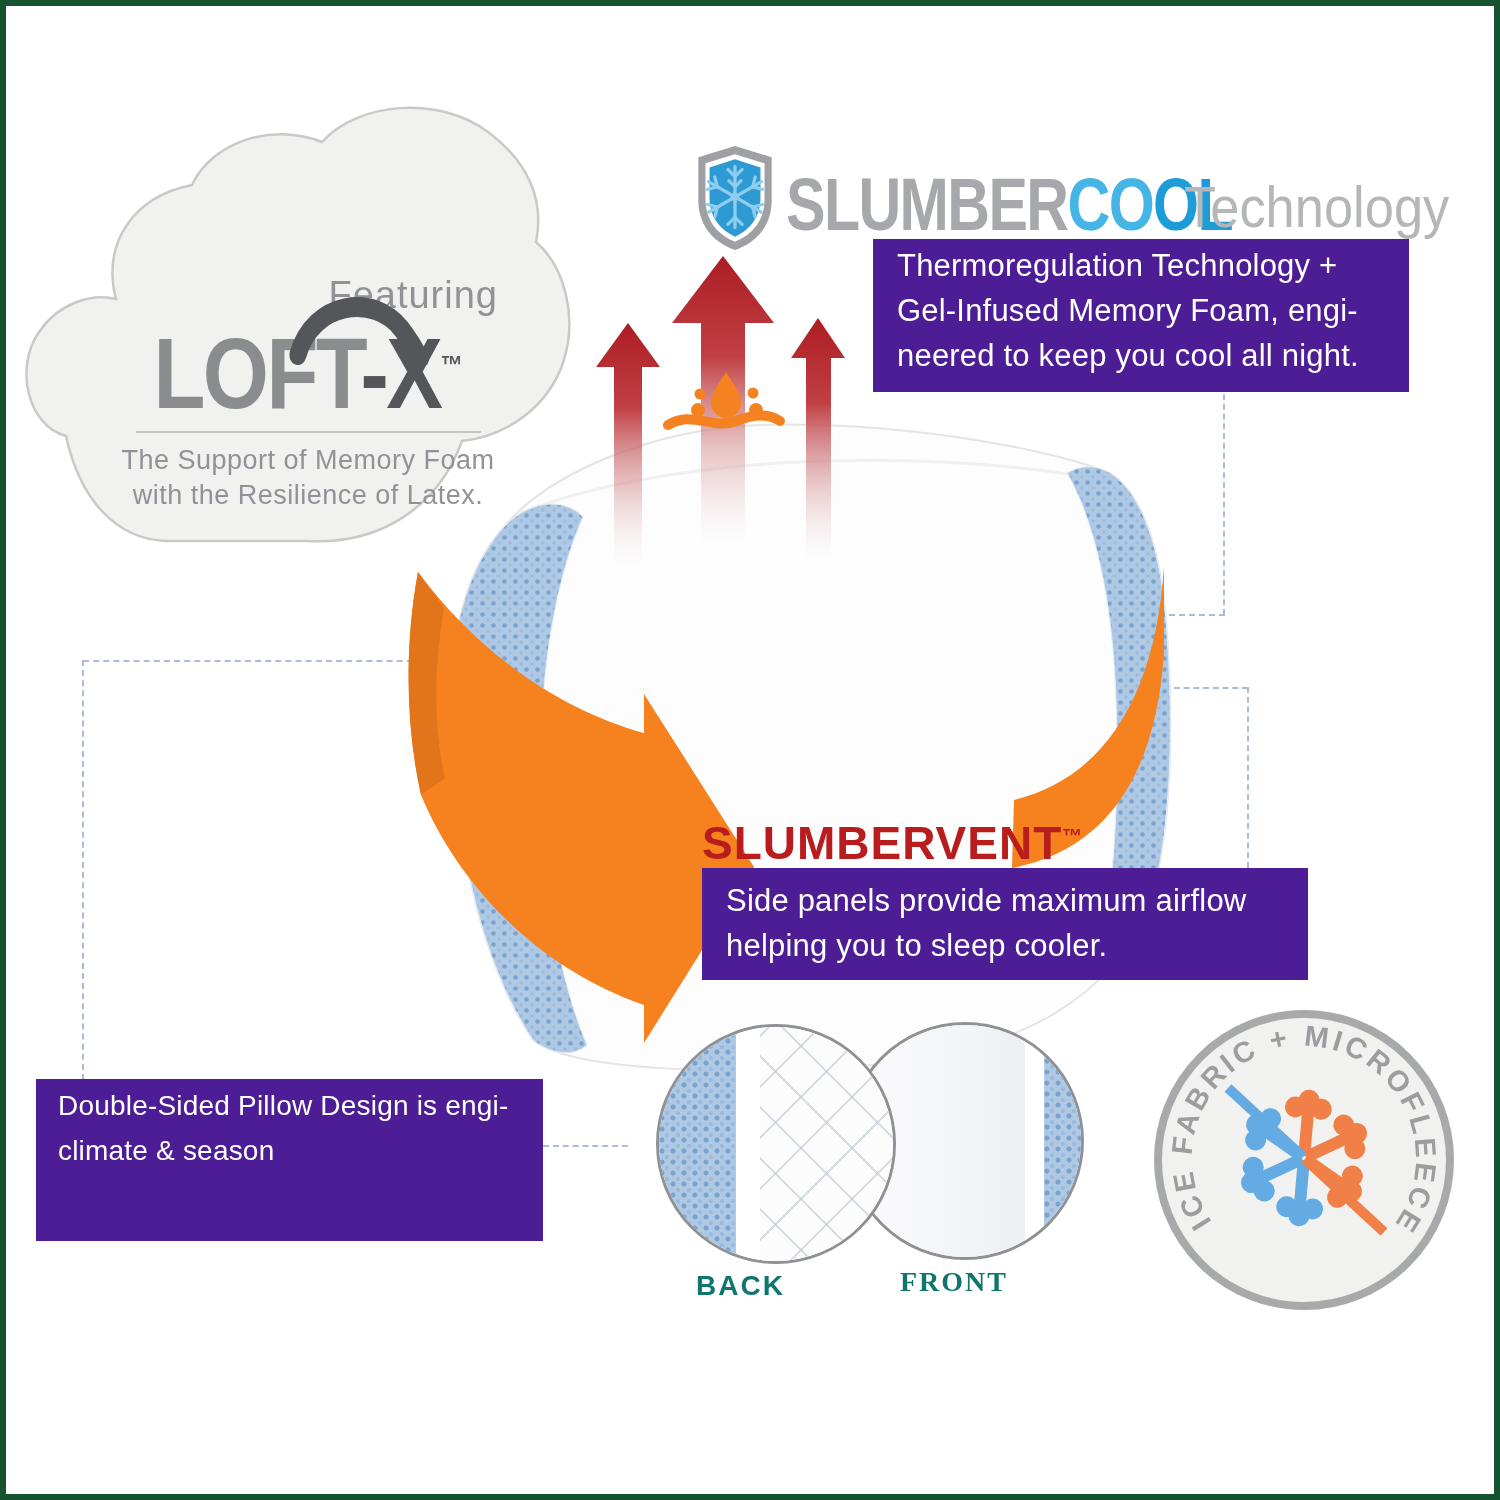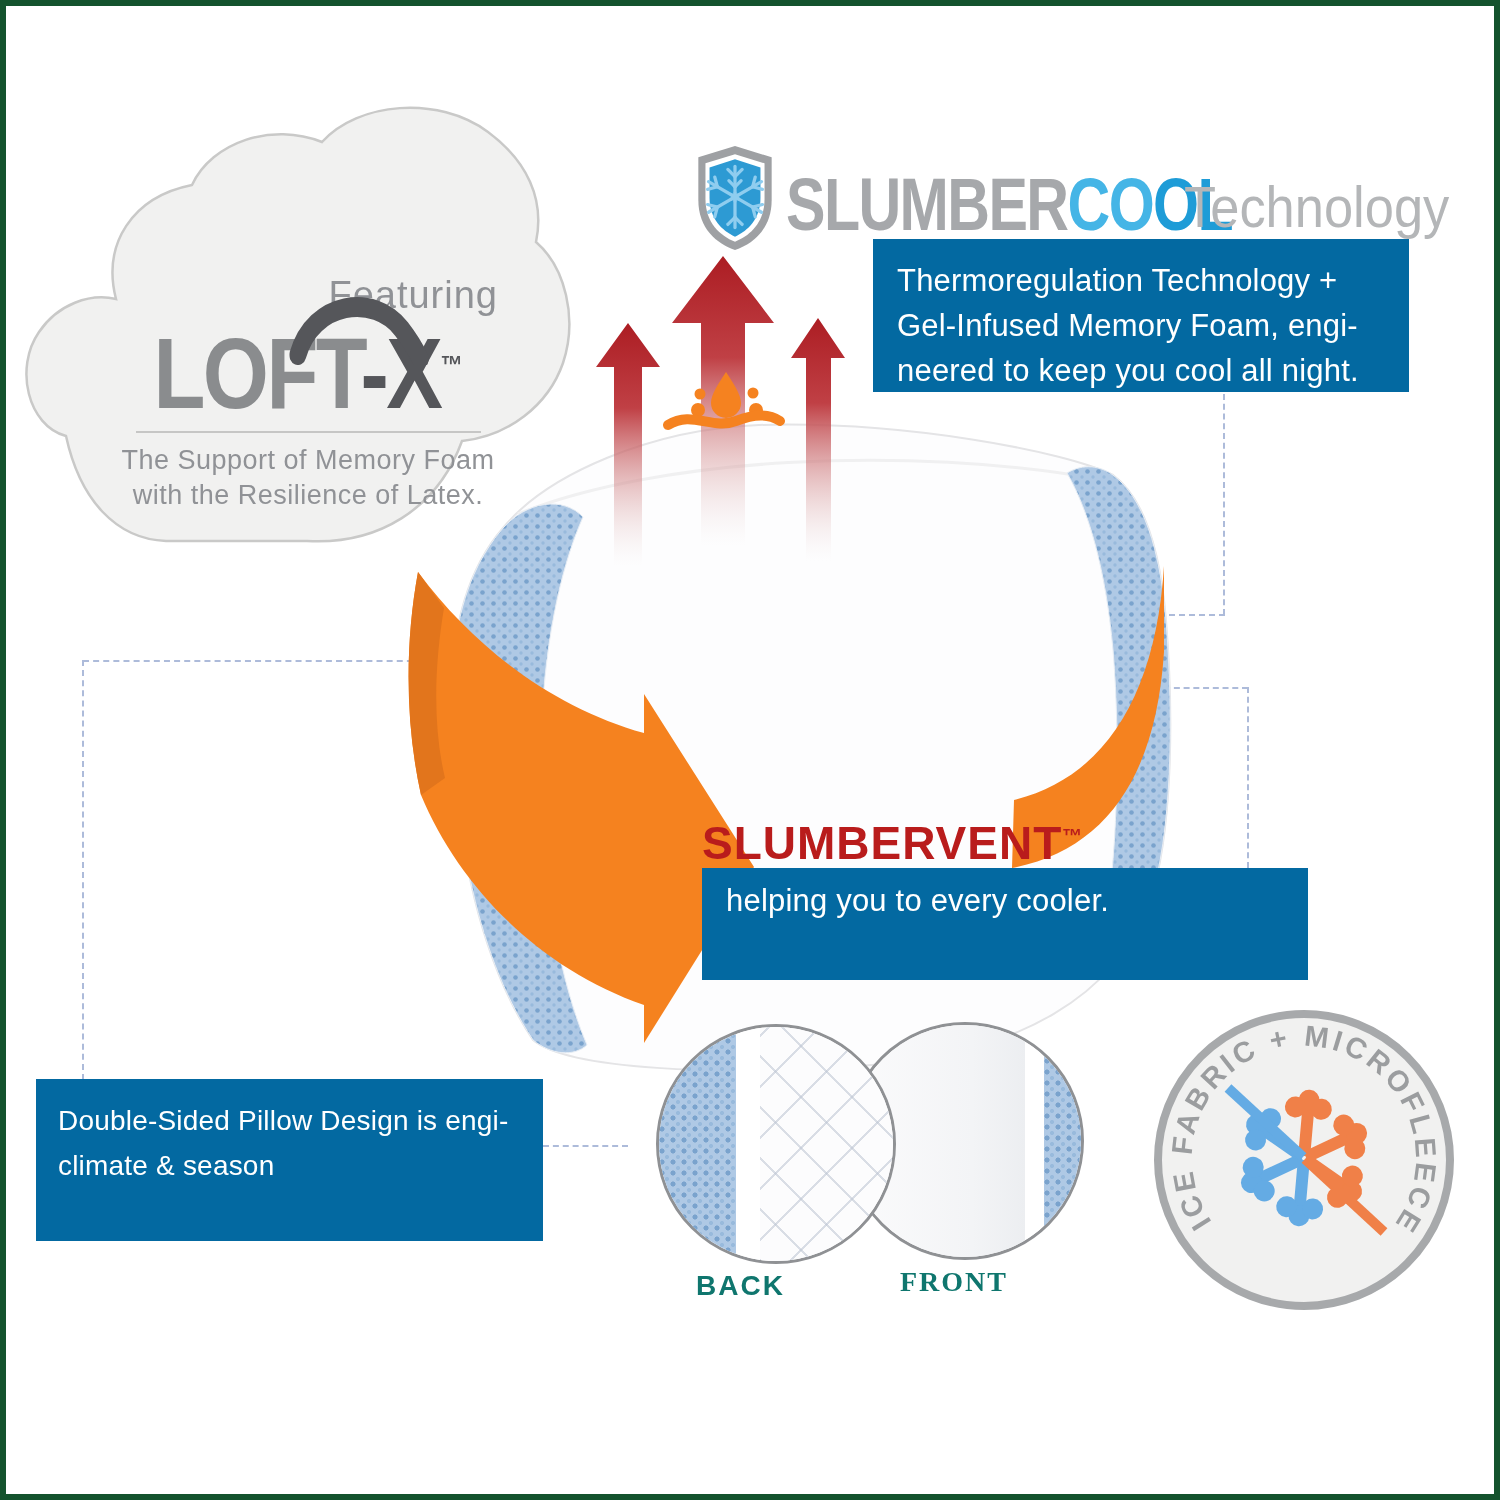--- a/index.html
+++ b/index.html
@@ -20,23 +20,23 @@
   }
   .brand .slumber{color:#A6A8AB;}
   .brand .cool1{color:#45B5E6;}
   .brand .cool2{color:#1E9CD7;}
   .suffix{
     left:1178px;top:168px;font-size:57px;color:#B4B6B8;letter-spacing:0;
     transform:scaleX(0.92);transform-origin:0 0;white-space:nowrap;z-index:5;
   }
   
   .gbox{
-    background:#0369a1;color:#ffffff;z-index:5;
+    background:#4c1d95;color:#ffffff;z-index:5;
     font-size:31px;line-height:45px;letter-spacing:0.2px;
-    padding:19px 0 0 24px;box-sizing:border-box;
+    padding:4px 0 0 24px;box-sizing:border-box;
   }
   
   .cloud-text{left:112px;top:268px;width:380px;z-index:5;text-align:center;color:#909296;}
   .cloud-featuring{text-align:right;padding-left:30px;font-size:38px;letter-spacing:1px;}
   .cloud-loftx{
     position:relative;margin-top:6px;font-size:100px;font-weight:bold;letter-spacing:-3px;
     transform:scaleX(0.85);transform-origin:50% 50%;white-space:nowrap;line-height:1.0;
   }
   .cloud-loftx .loft{color:#8A8C8E;}
   .cloud-loftx .x{color:#55565A;}
@@ -220,21 +220,22 @@
     </div>
     <div class="cloud-divider"></div>
     <div class="cloud-tagline">The Support of Memory Foam</div>
     <div class="cloud-tagline">with the Resilience of Latex.</div>
   </div>
 
   <div class="abs sv-title">
     <span>SLUMBERVENT</span><sup>™</sup>
   </div>
   <div class="abs gbox" style="left:696px;top:862px;width:606px;height:112px;padding-top:10px;">
-    <div>helping you to every cooler.</div>
+    <div>Side panels provide maximum airflow</div>
+    <div>helping you to sleep cooler.</div>
   </div>
 
   <div class="abs gbox" style="left:30px;top:1073px;width:507px;height:162px;font-size:28px;padding-left:22px;">
     <div>Double-Sided Pillow Design is engi-</div>
     <div>climate &amp; season</div>
   </div>
 
   <div class="abs fcircle" style="left:840px;top:1016px;width:238px;height:238px;z-index:5;">
     <div class="fabric-smooth" style="position:absolute;left:0;top:0;width:76%;height:100%;"></div>
     <div style="position:absolute;left:76%;top:0;width:8%;height:100%;background:#fff;"></div>

